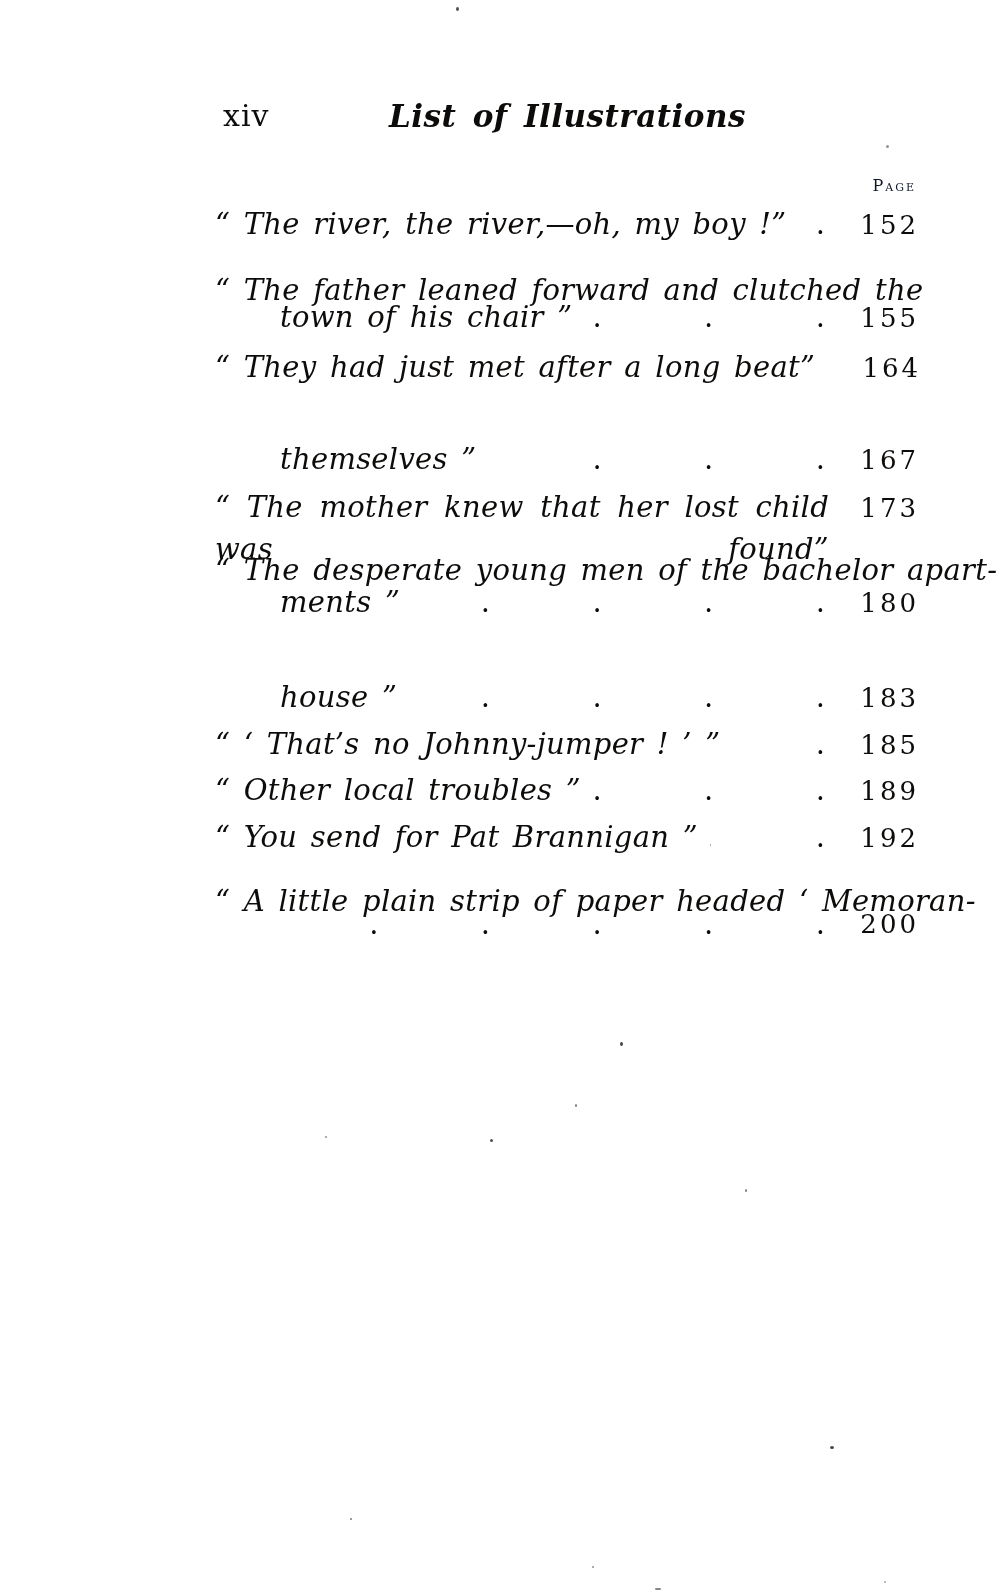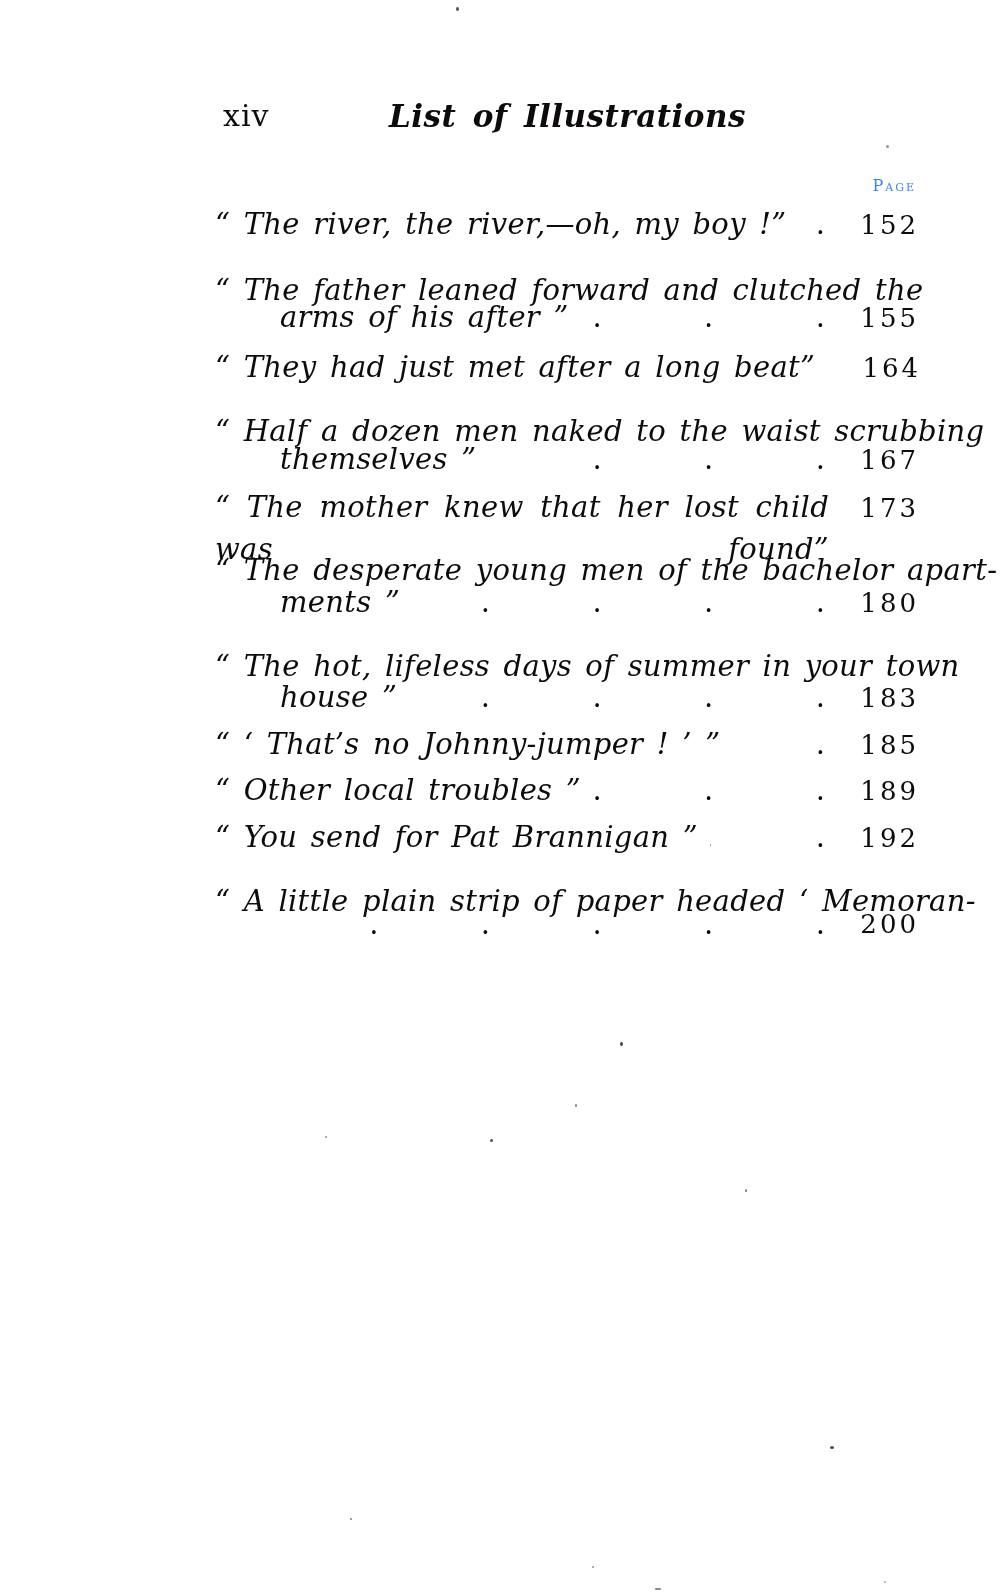--- a/index.html
+++ b/index.html
@@ -16,21 +16,21 @@
   .folio{
     position:absolute;left:8px;top:0;
     font-size:30px;font-style:normal;letter-spacing:1px;line-height:44px;text-align:center;
   }
   .title{
     position:absolute;left:0;right:0;top:0;text-align:center;
     font-style:italic;font-size:31px;word-spacing:5px;letter-spacing:.5px;line-height:44px;font-weight:bold;
   }
   .page-label{
     position:absolute;top:176px;right:4px;
-    font-variant:small-caps;font-size:16px;letter-spacing:2px;color:#3b82f6;
+    font-variant:small-caps;font-size:16px;letter-spacing:2px;color:#0f172a;
   }
   
   .row{
     position:absolute;left:0;width:705px;height:42px;line-height:42px;
     display:flex;align-items:baseline;
     font-style:italic;font-size:29px;letter-spacing:.3px;
     box-sizing:border-box;
   }
   .row.indent{padding-left:65px;}
   .cap{flex:0 0 auto;white-space:pre;word-spacing:4px;}
@@ -72,34 +72,31 @@
       <span class="cap">“ The river, the river,—oh, my boy !”</span>
       <span class="leader">.  .  .</span>
       <span class="num">152</span>
     </div>
 
     <div class="row justify" style="top:253px">
       <span class="cap">“ The father leaned forward and clutched the</span>
     </div>
 
     <div class="row indent" style="top:296px">
-      <span class="cap">arms of his after ”</span>
+      <span class="cap">town of his chair ”</span>
       <span class="leader">.  .  .  .  .  .</span>
       <span class="num">155</span>
     </div>
 
     <div class="row" style="top:346px">
       <span class="cap">“ They had just met after a long beat”</span>
       <span class="leader">.  .</span>
       <span class="num">164</span>
     </div>
 
-    <div class="row justify" style="top:394px">
-      <span class="cap">“ Half a dozen men naked to the waist scrubbing</span>
-    </div>
 
     <div class="row indent" style="top:438px">
       <span class="cap">themselves ”</span>
       <span class="leader">.  .  .  .  .  .  .</span>
       <span class="num">167</span>
     </div>
 
     <div class="row fillnum" style="top:486px">
       <span class="cap">“ The mother knew that her lost child was found”</span>
       <span class="num">173</span>
@@ -108,23 +105,20 @@
     <div class="row justify" style="top:533px">
       <span class="cap">“ The desperate young men of the bachelor apart-</span>
     </div>
 
     <div class="row indent" style="top:581px">
       <span class="cap">ments ”</span>
       <span class="leader">.  .  .  .  .  .  .  .</span>
       <span class="num">180</span>
     </div>
 
-    <div class="row justify" style="top:629px">
-      <span class="cap">“ The hot, lifeless days of summer in your town</span>
-    </div>
 
     <div class="row indent" style="top:676px">
       <span class="cap">house ”</span>
       <span class="leader">.  .  .  .  .  .  .  .</span>
       <span class="num">183</span>
     </div>
 
     <div class="row" style="top:723px">
       <span class="cap">“ ‘ That’s no Johnny-jumper ! ’ ”</span>
       <span class="leader">.  .  .  .</span>

